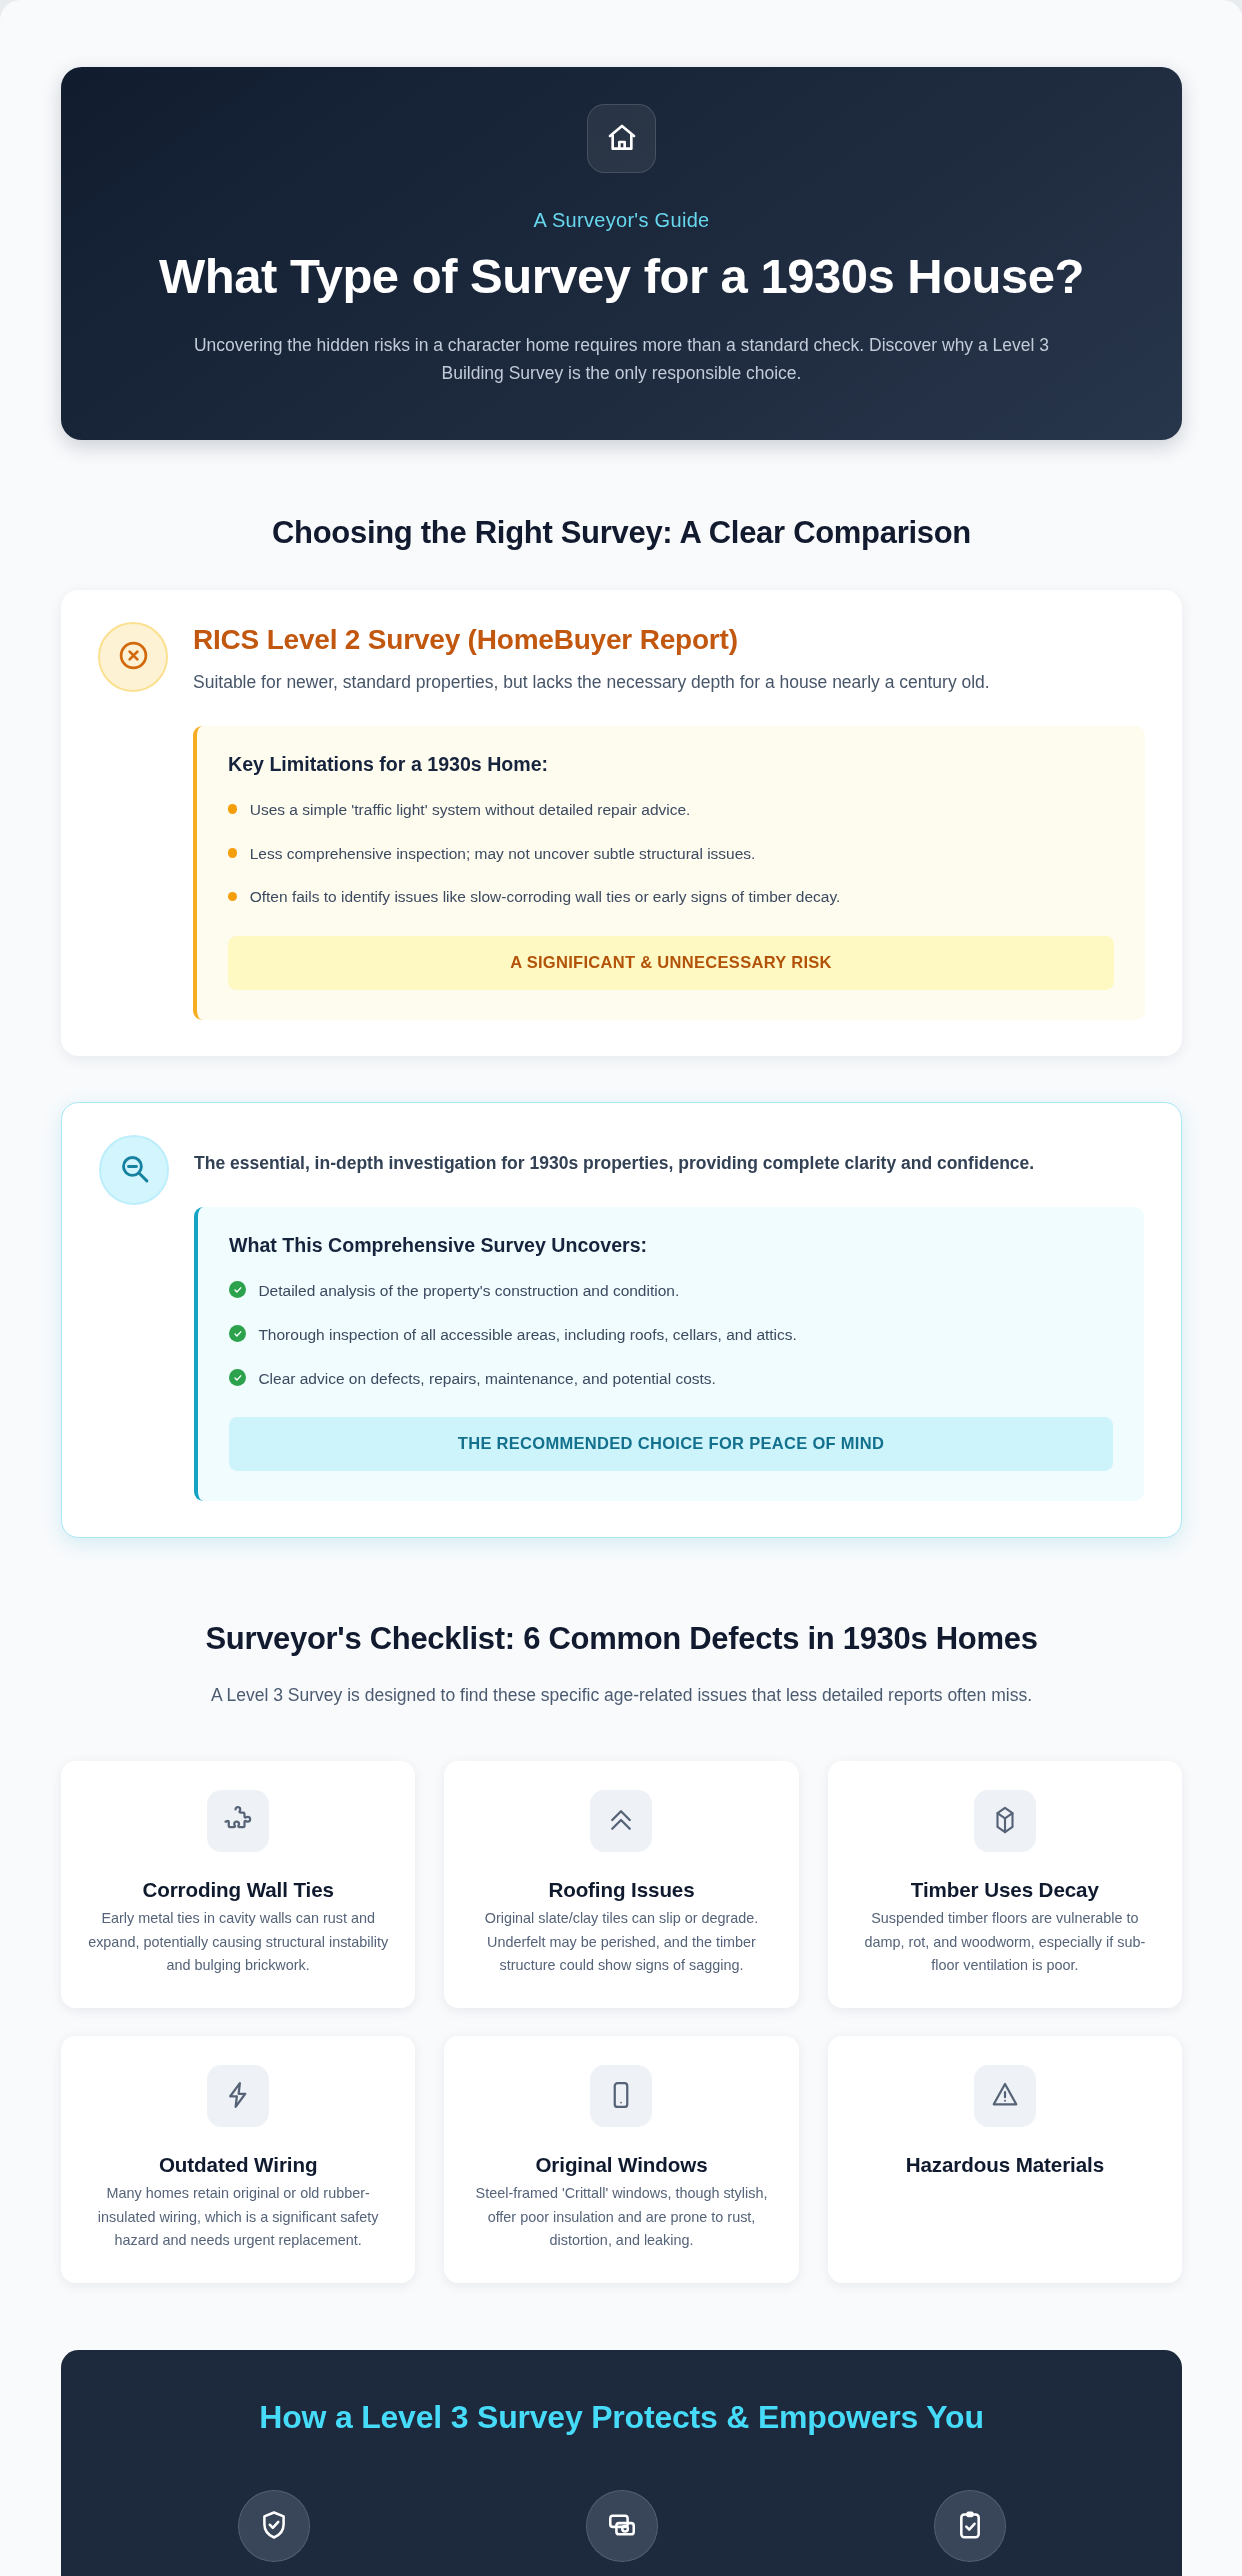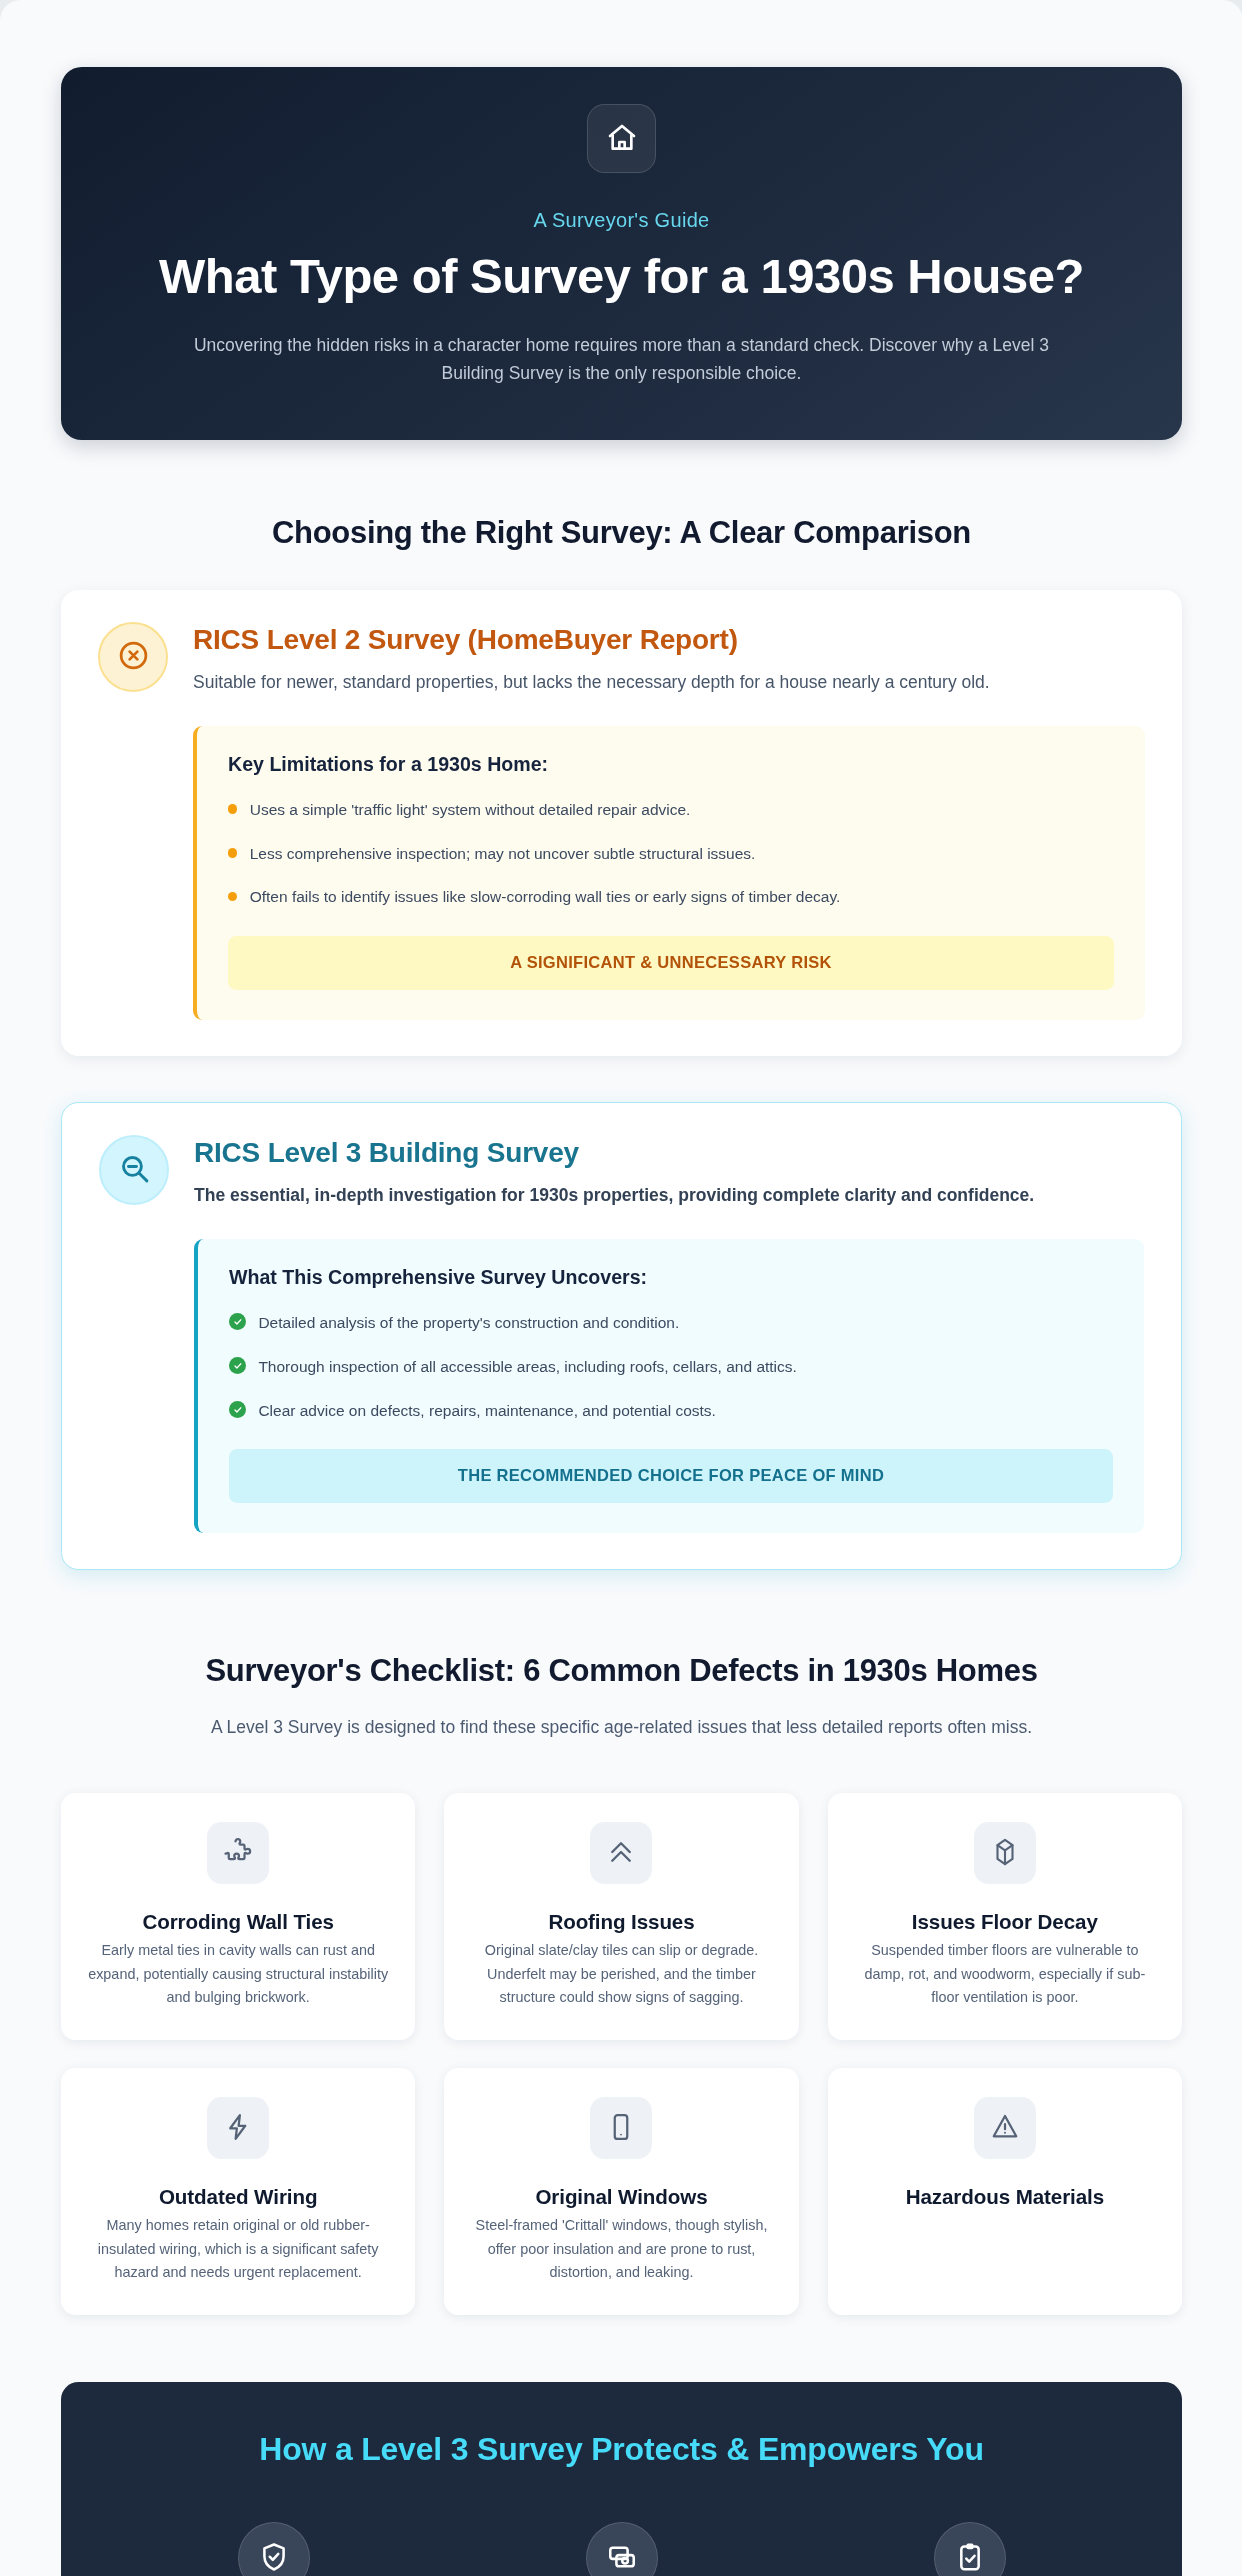--- a/index.html
+++ b/index.html
@@ -292,21 +292,20 @@
     <div class="card-icon good">
       <span>
         <svg viewBox="0 0 24 24" fill="none" stroke="#1781a0" stroke-width="2.1" stroke-linecap="round" stroke-linejoin="round">
           <circle cx="10.5" cy="10.5" r="6.5"></circle>
           <path d="M15.4 15.4L21 21"></path>
           <path d="M7.6 10.5h5.8"></path>
         </svg>
       </span>
     </div>
     <div class="card-body">
-      <h3 class="card-heading good">RICS Level 3 Building Survey</h3>
       <p class="card-desc good">The essential, in-depth investigation for 1930s properties, providing complete clarity and confidence.</p>
 
       <div class="detail-box good">
         <div class="detail-title">What This Comprehensive Survey Uncovers:</div>
         <ul class="detail-list">
           <li>
             <span class="check">
               <svg viewBox="0 0 24 24" fill="none" stroke="#ffffff" stroke-width="3.4" stroke-linecap="round" stroke-linejoin="round">
                 <path d="M5 12.5l4.5 4.5L19 7"></path>
               </svg>
@@ -368,21 +367,21 @@
     <div class="defect-card">
       <div class="defect-icon">
         <span>
           <svg viewBox="0 0 24 24" fill="none" stroke="#566377" stroke-width="1.7" stroke-linecap="round" stroke-linejoin="round">
             <path d="M12 2.3l6 4.2v11L12 21.7 6 17.5v-11z"></path>
             <path d="M6 6.5l6 4.2 6-4.2"></path>
             <path d="M12 10.7v11"></path>
           </svg>
         </span>
       </div>
-      <h4 class="defect-title">Issues Floor Decay</h4>
+      <h4 class="defect-title">Timber Uses Decay</h4>
       <p class="defect-desc">Suspended timber floors are vulnerable to damp, rot, and woodworm, especially if sub-floor ventilation is poor.</p>
     </div>
 
     <div class="defect-card">
       <div class="defect-icon">
         <span>
           <svg viewBox="0 0 24 24" fill="none" stroke="#566377" stroke-width="1.8" stroke-linecap="round" stroke-linejoin="round">
             <path d="M13.5 2.5L5.8 13h5.3l-1 8.5L17.8 11h-5.3z"></path>
           </svg>
         </span>

